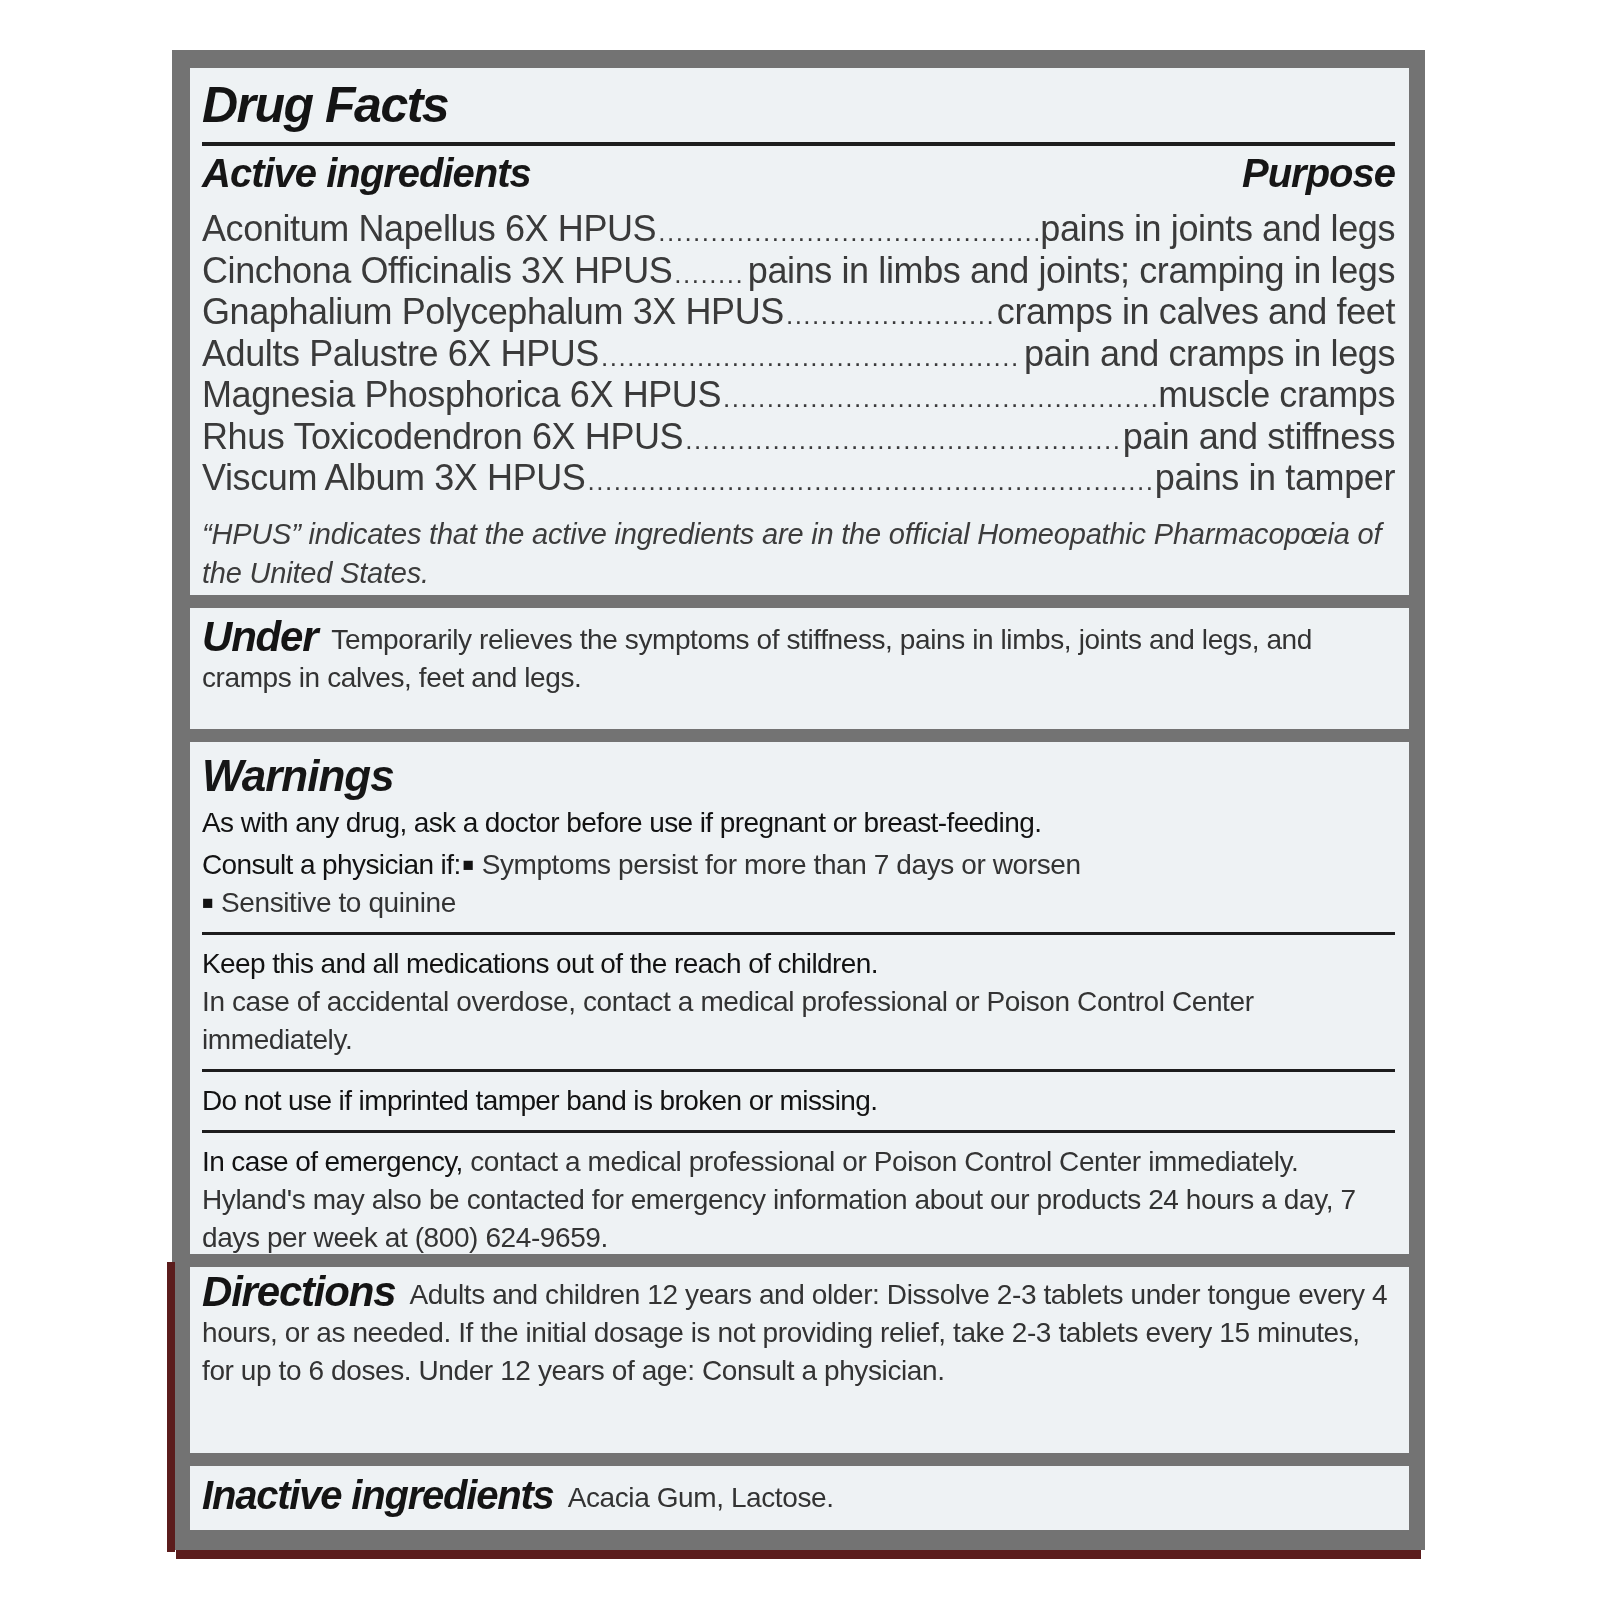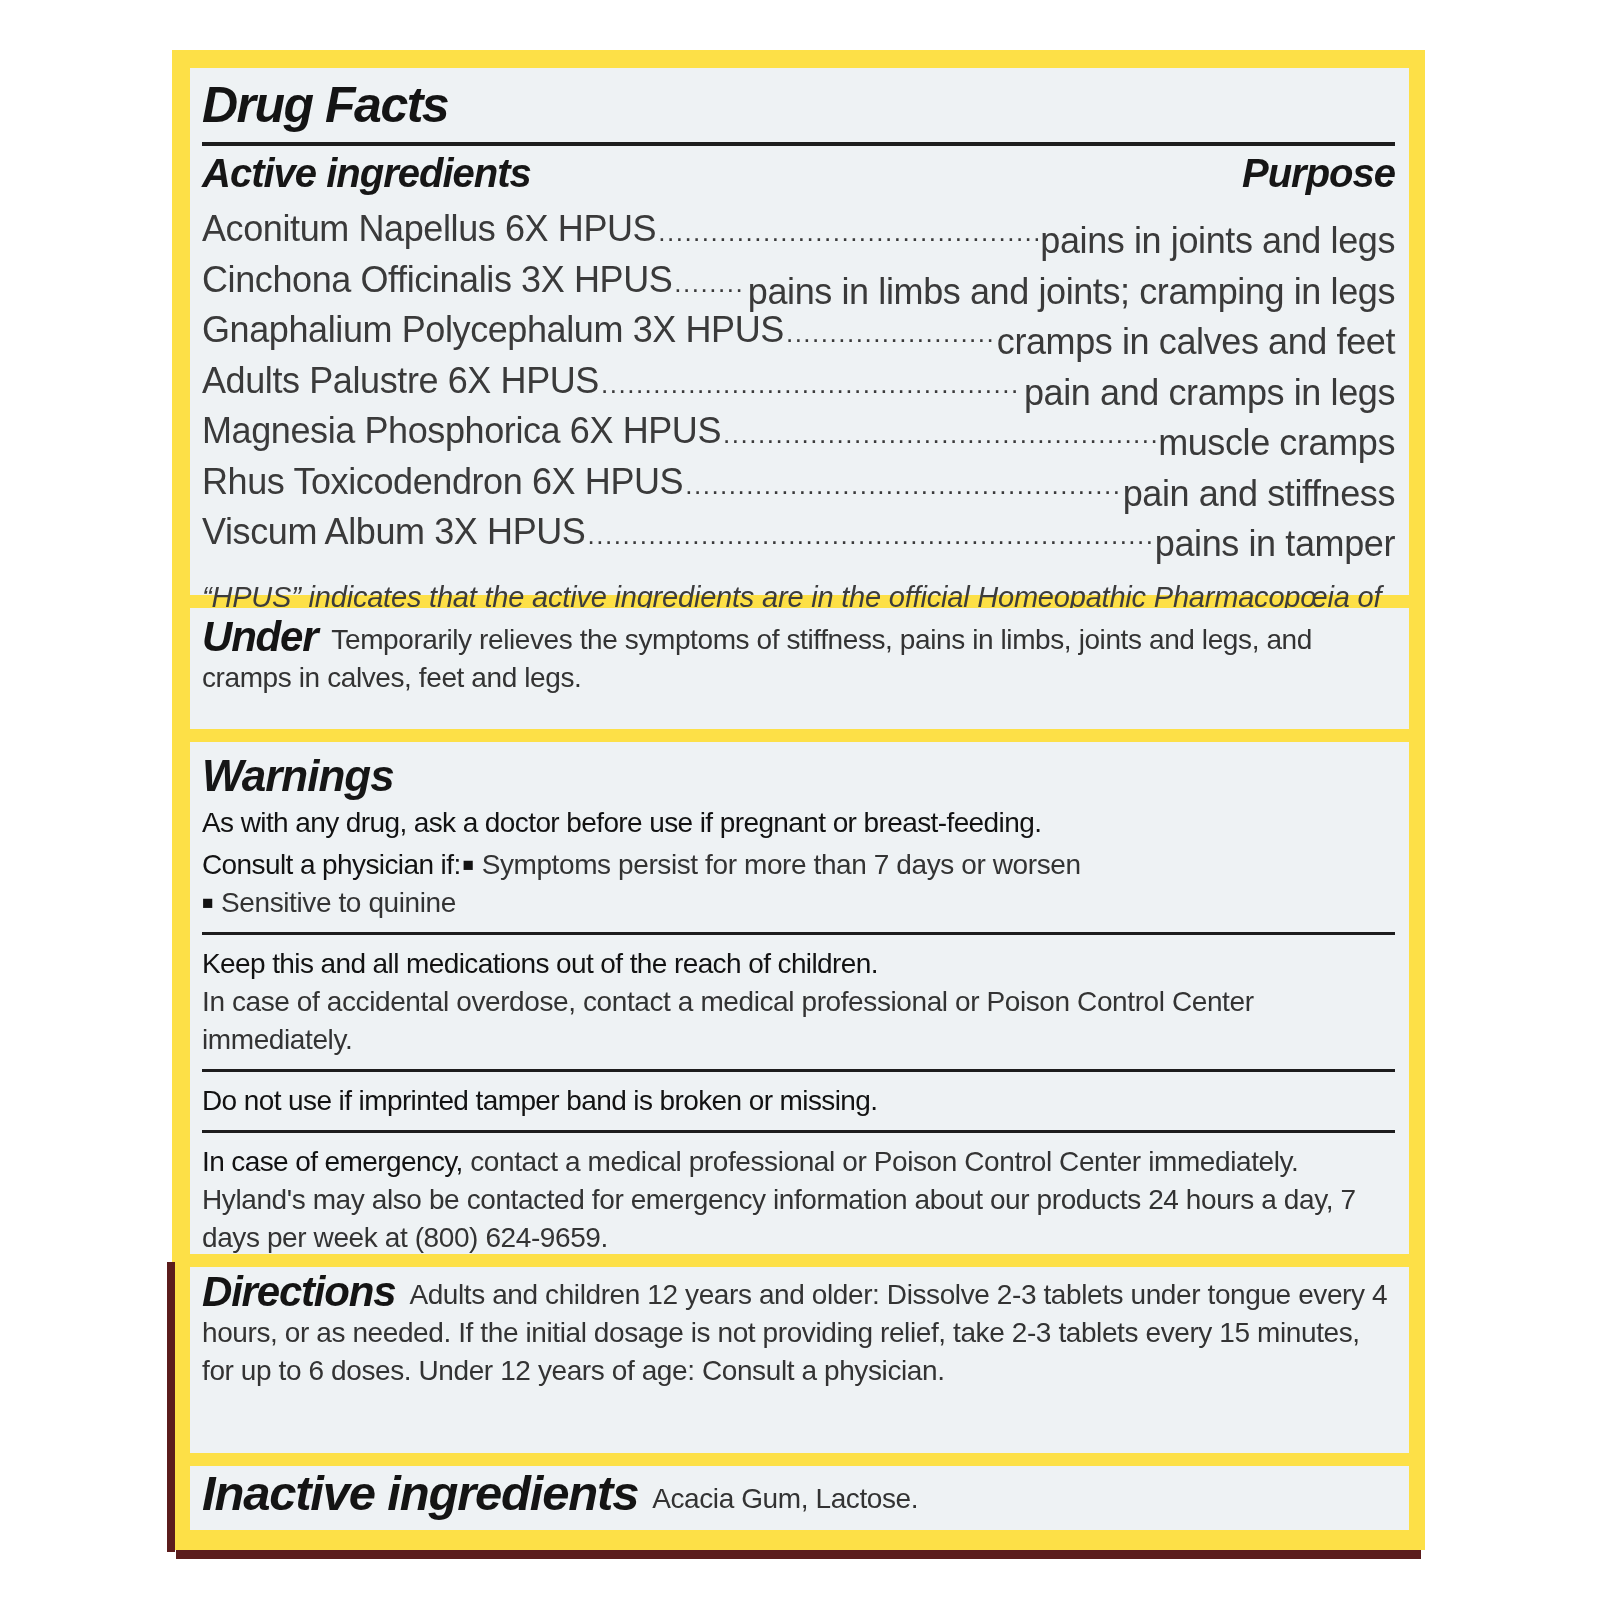--- a/index.html
+++ b/index.html
@@ -3,21 +3,21 @@
 <meta charset="utf-8">
 <style>
   html,body{margin:0;padding:0;}
   body{
     width:1600px;height:1600px;position:relative;background:#ffffff;
     font-family:"Liberation Sans","DejaVu Sans",sans-serif;
     -webkit-font-smoothing:antialiased;
   }
   .label{
     position:absolute;left:172px;top:50px;width:1253px;height:1500px;
-    background:#fde047;box-sizing:border-box;
+    background:#737373;box-sizing:border-box;
     padding:18px 16px 24px 18px;
     display:flex;flex-direction:column;gap:13px;
     overflow:hidden;
   }
   .panel{
     background:#eef2f4;box-sizing:border-box;
     padding:6px 14px 10px 12px;
     color:#2e2e2e;
   }
   .panel.grow{flex:1;}
@@ -39,21 +39,21 @@
   .title-rule{border:none;border-top:4px solid #1d1d1d;margin:6px 0 2px 0;}
   .thin-rule{border:none;border-top:3px solid #1d1d1d;margin:10px 0 10px 0;}
   
   .ai-header{display:flex;justify-content:space-between;align-items:flex-start;margin-top:2px;}
   
   .ing-list{margin-top:12px;}
   .ing-row{display:flex;align-items:flex-start;font-size:36px;line-height:38.5px;letter-spacing:-0.4px;color:#3a3a3a;}
   .ing-row .name{white-space:nowrap;}
   .ing-row .dots{flex:1;overflow:hidden;white-space:nowrap;color:#3a3a3a;margin:0 2px;}
   .ing-row .dots::after{content:"....................................................................................................................................................................";letter-spacing:1.5px;font-size:26px;}
-  .ing-row .purpose{white-space:nowrap;text-align:right;margin-top:12px;}
+  .ing-row .purpose{white-space:nowrap;text-align:right;}
   .hpus-note{font-style:italic;font-size:29px;line-height:39px;color:#3c3c3c;margin-top:14px;letter-spacing:-0.2px;}
   
   .w-line{margin:0;}
   .bullet{font-size:19px;color:#121212;vertical-align:3px;margin:0 8px 0 2px;}
   .para{margin:0;}
   .mt4{margin-top:4px;}
   
   .red-bottom{position:absolute;left:176px;top:1550px;width:1245px;height:9px;background:#5b1c1c;}
   .red-left{position:absolute;left:167px;top:1262px;width:8px;height:290px;background:#5b1c1c;}
 </style>
@@ -125,19 +125,19 @@
     <p class="t-body t-bold para">Do not use if imprinted tamper band is broken or missing.</p>
     <hr class="thin-rule">
     <p class="t-body para"><span class="t-bold">In case of emergency,</span> <span>contact a medical professional or Poison Control Center immediately. Hyland's may also be contacted for emergency information about our products 24 hours a day, 7 days per week at (800) 624-9659.</span></p>
   </div>
 
   <div class="panel" style="min-height:186px;">
     <p class="t-body para"><span class="h-inline">Directions</span><span>Adults and children 12 years and older: Dissolve 2-3 tablets under tongue every 4 hours, or as needed. If the initial dosage is not providing relief, take 2-3 tablets every 15 minutes, for up to 6 doses. Under 12 years of age: Consult a physician.</span></p>
   </div>
 
   <div class="panel grow" style="min-height:64px;display:flex;align-items:center;">
-    <p class="t-body para"><span class="h-inline" style="font-size:49px;">Inactive ingredients</span><span>Acacia Gum, Lactose.</span></p>
+    <p class="t-body para"><span class="h-inline" style="font-size:40px;">Inactive ingredients</span><span>Acacia Gum, Lactose.</span></p>
   </div>
 
 </div>
 
 <div class="red-bottom"></div>
 <div class="red-left"></div>
 
 </body></html>

